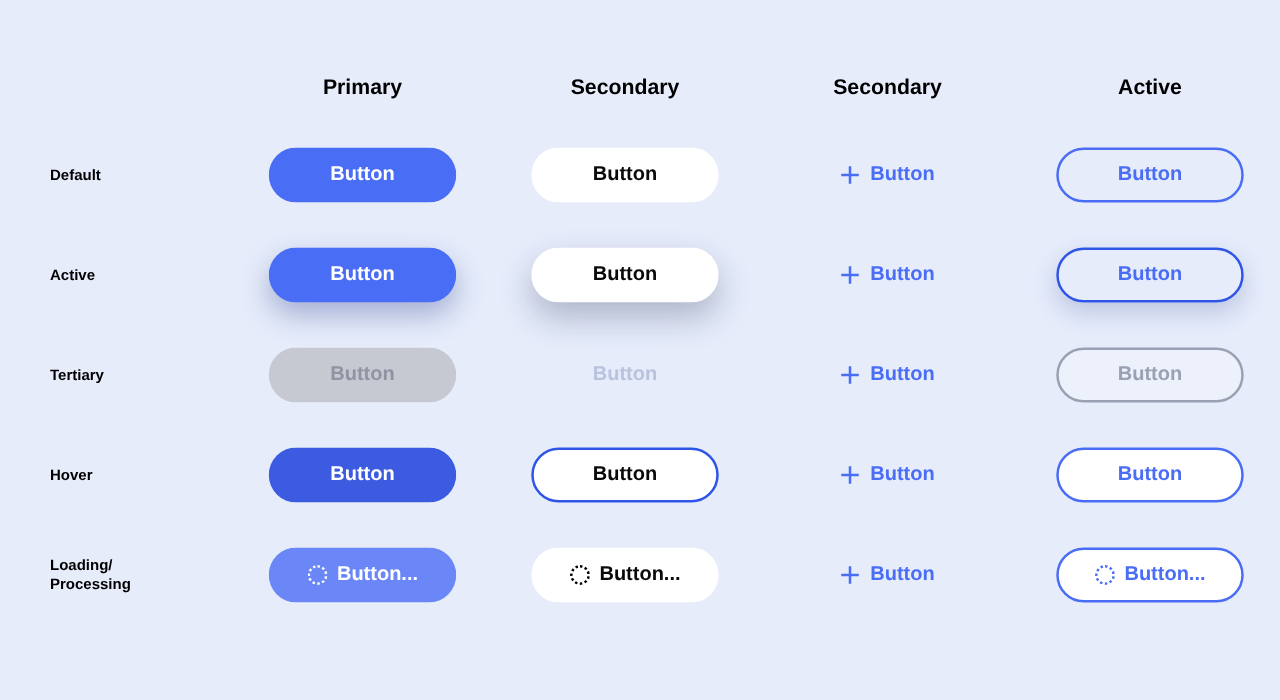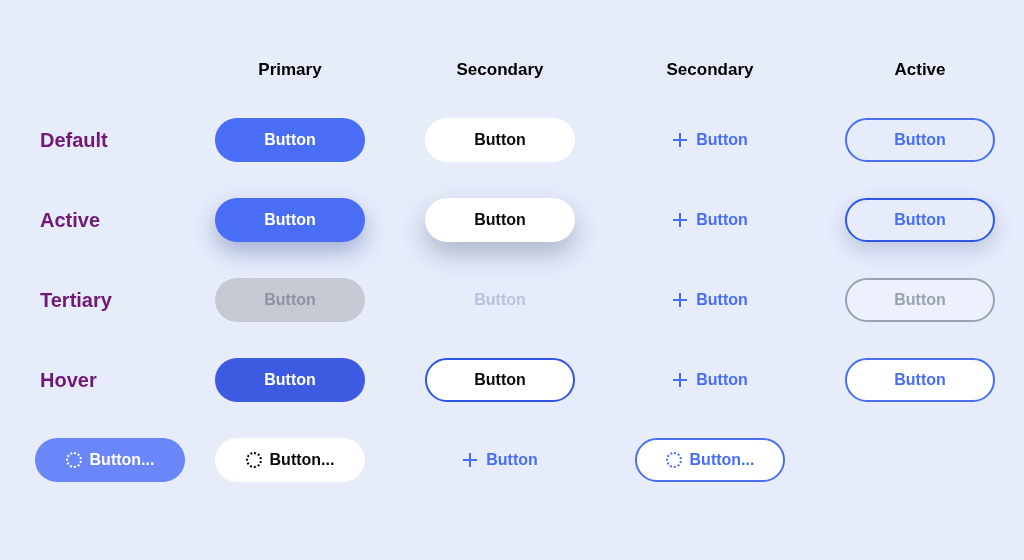--- a/index.html
+++ b/index.html
@@ -20,22 +20,22 @@
     padding: 40px 40px 0 40px;
     column-gap: 10px;
   }
   .col-header {
     font-weight: 700;
     font-size: 17px;
     color: #000;
   }
   .row-header {
     font-weight: 700;
-    font-size: 20px;
-    color: #701a75;
+    font-size: 12px;
+    color: #000000;
     justify-self: start;
     line-height: 1.25;
   }
   .btn {
     display: inline-flex;
     align-items: center;
     justify-content: center;
     gap: 8px;
     height: 44px;
     min-width: 150px;
@@ -172,20 +172,22 @@
       <span>Button</span>
     </div>
   <div class="tertiary">
     <span class="plus"></span>
     <span>Button</span>
   </div>
   <div class="btn ghost-active">
       <span>Button</span>
     </div>
 
+  <div class="row-header" style="white-space:pre-line;">Loading/
+Processing</div>
   <div class="btn primary-loading">
     <span class="spinner"></span>
     <span>Button...</span>
   </div>
   <div class="btn secondary-loading">
     <span class="spinner" style="color:#000;"></span>
     <span>Button...</span>
   </div>
   <div class="tertiary">
     <span class="plus"></span>

